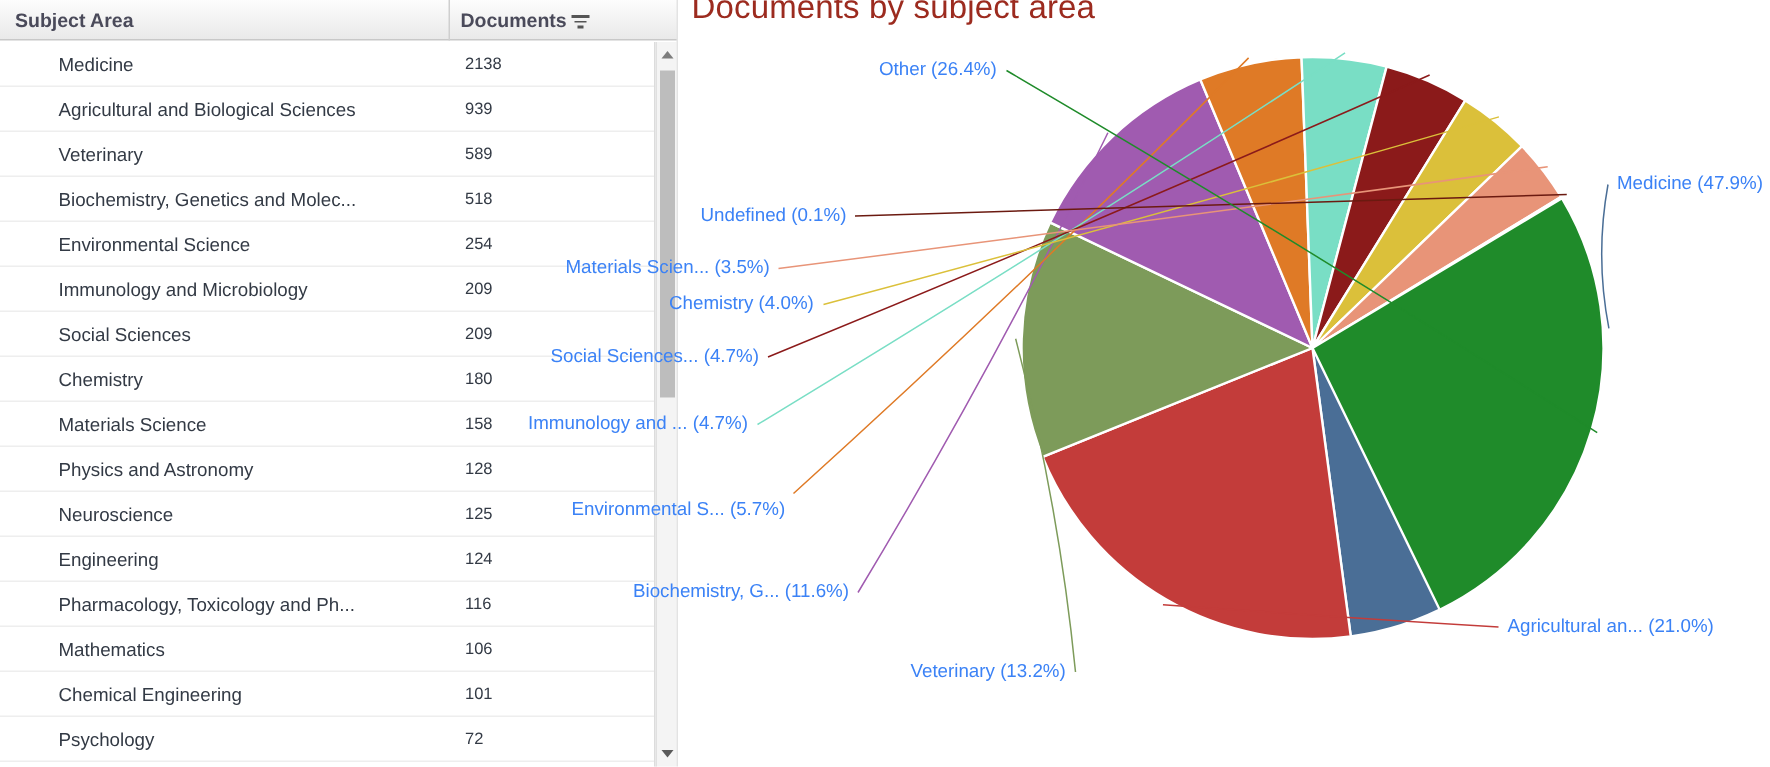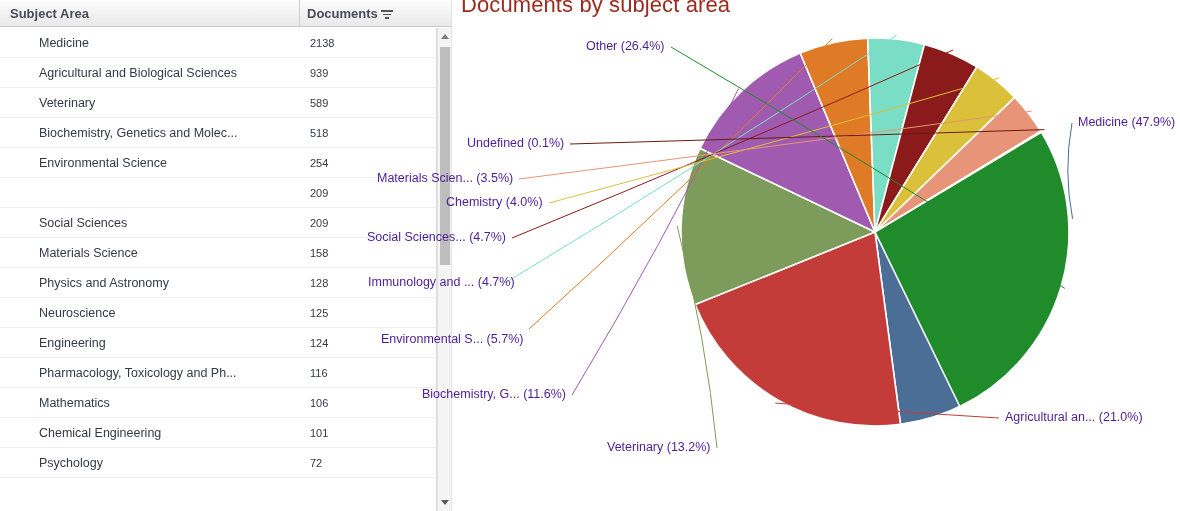--- a/index.html
+++ b/index.html
@@ -91,21 +91,21 @@
   #chart-area{
     position:absolute;left:452px;top:0;width:728px;height:429px;
   }
   #chart-title{
     position:absolute;left:9px;top:-8px;
     font-size:22px;color:#9c2b1f;white-space:nowrap;
     letter-spacing:.1px;
   }
   #pie-svg{position:absolute;left:0;top:0;}
   .lbl{
-    position:absolute;font-size:12.5px;color:#4c1d95;white-space:nowrap;
+    position:absolute;font-size:12.5px;color:#3b82f6;white-space:nowrap;
   }
 </style>
 </head>
 <body>
 
 <div id="app">
 
   <div id="table-panel">
 
     <div id="table-header">
@@ -134,25 +134,30 @@
         </div>
         <div class="row">
           <div class="name">Biochemistry, Genetics and Molec...</div>
           <div class="val">518</div>
         </div>
         <div class="row">
           <div class="name">Environmental Science</div>
           <div class="val">254</div>
         </div>
         <div class="row">
+          <div class="name">Immunology and Microbiology</div>
           <div class="val">209</div>
         </div>
         <div class="row">
           <div class="name">Social Sciences</div>
           <div class="val">209</div>
+        </div>
+        <div class="row">
+          <div class="name">Chemistry</div>
+          <div class="val">180</div>
         </div>
         <div class="row">
           <div class="name">Materials Science</div>
           <div class="val">158</div>
         </div>
         <div class="row">
           <div class="name">Physics and Astronomy</div>
           <div class="val">128</div>
         </div>
         <div class="row">
@@ -218,21 +223,21 @@
         <path d="M 547.3 77.9 Q 331.1 140.4 97.0 203.0" fill="none" stroke="#dbc03a" stroke-width="1"></path>
         <path d="M 579.8 111.1 Q 332.4 145.1 67.0 179.0" fill="none" stroke="#e89478" stroke-width="1"></path>
         <path d="M 592.5 129.6 Q 364.2 136.8 118.0 144.0" fill="none" stroke="#6b1a10" stroke-width="1"></path>
         <path d="M 612.8 288.4 Q 424.9 167.7 219.0 47.0" fill="none" stroke="#1f8b2a" stroke-width="1"></path>
       </svg>
   <div class="lbl" style="top: 115px; left: 626px;">Medicine (47.9%)</div>
       <div class="lbl" style="top: 410px; left: 553px;">Agricultural an... (21.0%)</div>
       <div class="lbl" style="top: 440px; left: 155px;">Veterinary (13.2%)</div>
       <div class="lbl" style="top: 387px; left: -30px;">Biochemistry, G... (11.6%)</div>
       <div class="lbl" style="top: 321px; left: -71px; margin-top: 11px;">Environmental S... (5.7%)</div>
-      <div class="lbl" style="top: 275px; left: -100px; margin-left: 16px;">Immunology and ... (4.7%)</div>
+      <div class="lbl" style="top: 275px; left: -100px;">Immunology and ... (4.7%)</div>
       <div class="lbl" style="top: 230px; left: -85px;">Social Sciences... (4.7%)</div>
       <div class="lbl" style="top: 195px; left: -6px;">Chemistry (4.0%)</div>
       <div class="lbl" style="top: 171px; left: -75px;">Materials Scien... (3.5%)</div>
       <div class="lbl" style="top: 136px; left: 15px; text-align: right;">Undefined (0.1%)</div>
       <div class="lbl" style="top: 39px; left: 134px;">Other (26.4%)</div>
     </div>
 
 </div>
 
 </body></html>

